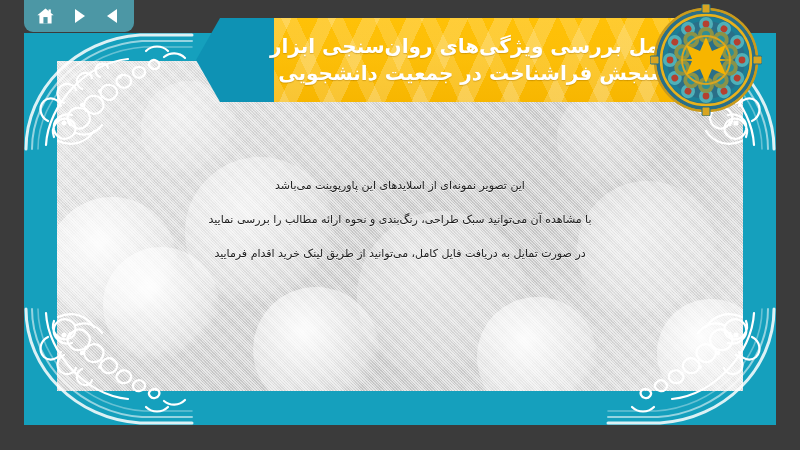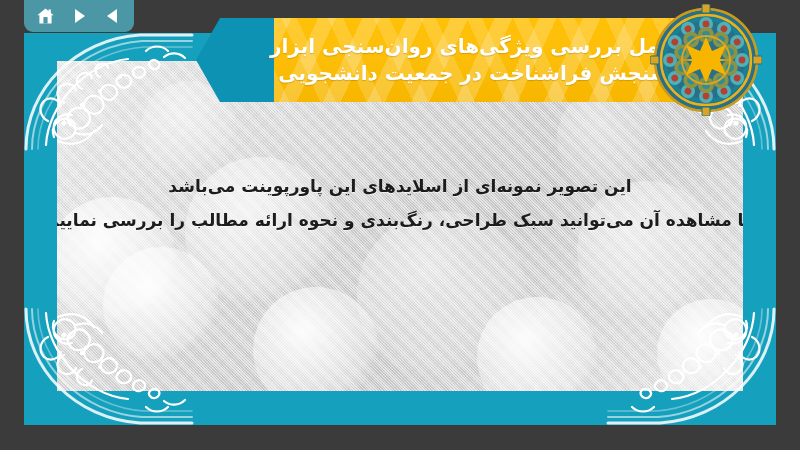--- a/index.html
+++ b/index.html
@@ -98,21 +98,21 @@
   }
 
   
   #body-text{
     position:absolute;left:0;right:0;top:108px;
     display:flex;flex-direction:column;align-items:center;
     z-index:20;direction:rtl;
   }
   .body-line{
     color:#1c1c1c;
-    font-size:17px;line-height:34px;font-weight:bold;
+    font-size:11px;line-height:34px;font-weight:normal;
     white-space:nowrap;direction:rtl;text-align:center;
     text-shadow:0 1px 0 rgba(255,255,255,.55);
   }
 </style>
 </head>
 <body>
 
 <div id="viewer">
 
   <div id="navbar">
@@ -153,20 +153,21 @@
       <div class="bokeh" style="left:300px;top:150px;width:170px;height:170px;opacity:.55;"></div>
       <div class="bokeh" style="left:420px;top:236px;width:120px;height:120px;"></div>
       <div class="bokeh" style="left:520px;top:120px;width:140px;height:140px;opacity:.6;"></div>
       <div class="bokeh" style="left:600px;top:238px;width:108px;height:108px;"></div>
       <div class="bokeh" style="left:84px;top:20px;width:96px;height:96px;opacity:.5;"></div>
       <div class="bokeh" style="left:500px;top:26px;width:104px;height:104px;opacity:.45;"></div>
 
       <div id="body-text">
         <div class="body-line">این تصویر نمونه‌ای از اسلایدهای این پاورپوینت می‌باشد</div>
         <div class="body-line">با مشاهده آن می‌توانید سبک طراحی، رنگ‌بندی و نحوه ارائه مطالب را بررسی نمایید</div>
+        <div class="body-line">در صورت تمایل به دریافت فایل کامل، می‌توانید از طریق لینک خرید اقدام فرمایید</div>
       </div>
     </div>
 
     <svg class="corner c-tl" viewBox="0 0 170 118">
       <g fill="none" stroke="#ffffff" stroke-width="2.2" stroke-linecap="round">
         <path d="M2 116 C2 56 52 6 116 2 L168 2" stroke="rgba(255,255,255,.85)" stroke-width="3"></path>
         <path d="M8 116 C8 60 58 12 118 8 L168 8" stroke="rgba(255,255,255,.55)" stroke-width="2"></path>
         <path d="M14 116 C14 64 62 18 120 14 L168 14" stroke="rgba(255,255,255,.35)" stroke-width="1.6"></path>
         <path d="M22 112 C24 72 62 30 104 26"></path>
         <path d="M30 104 c-4-10 4-20 14-18 8 2 10 12 4 17 -7 6 -16 2 -18-6 -2-10 8-18 18-15"></path>

